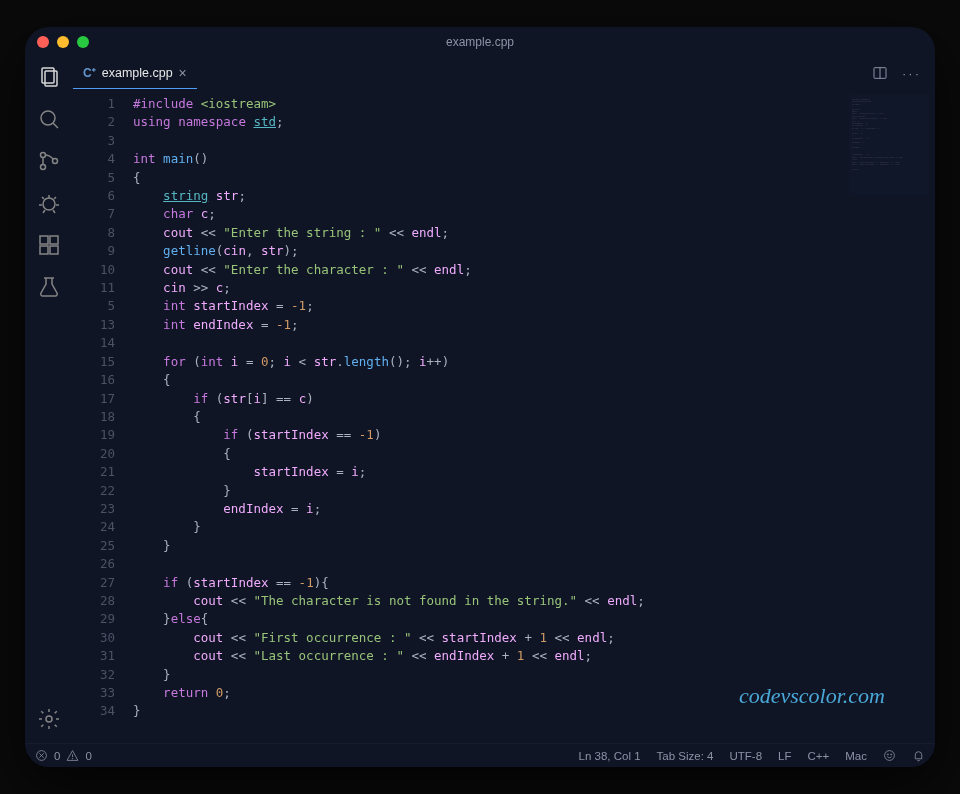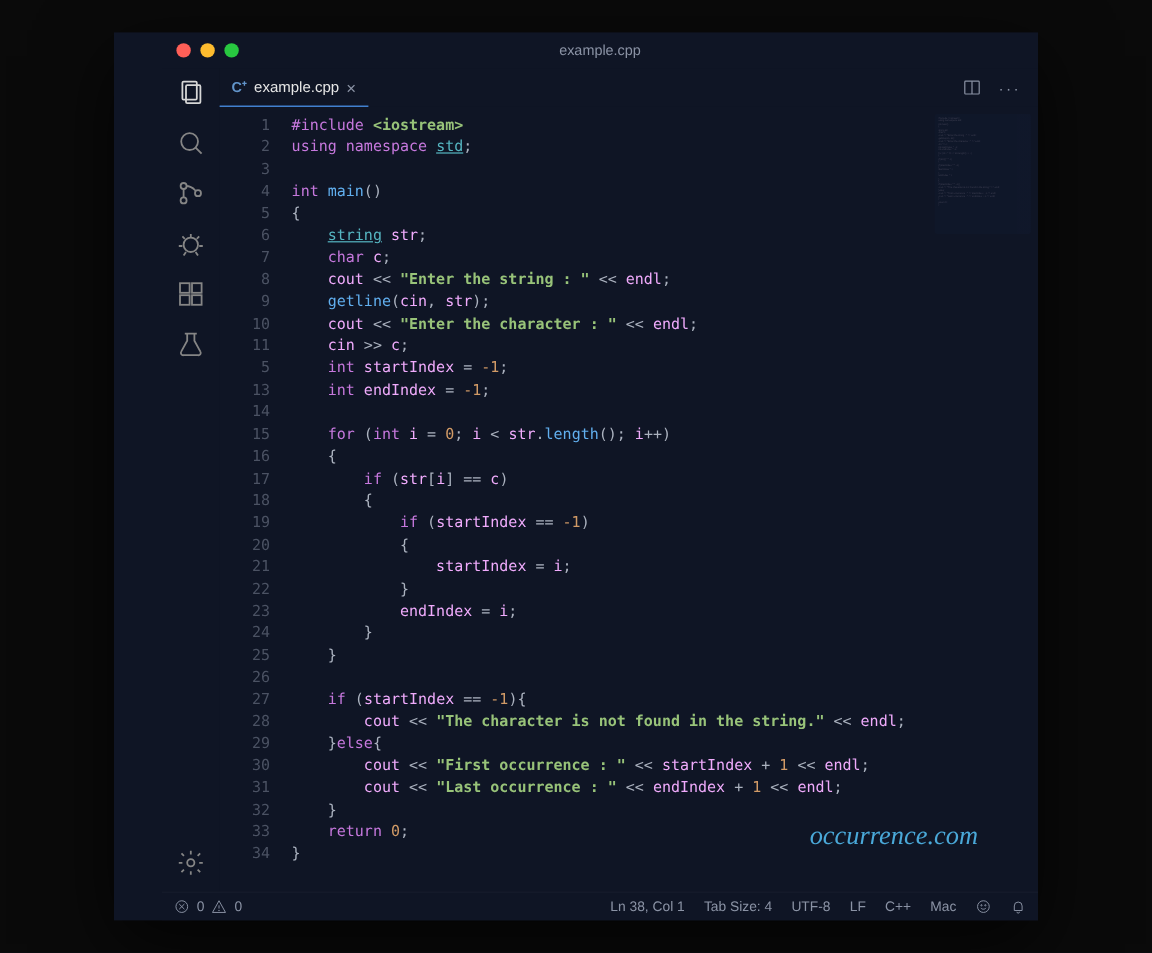--- a/index.html
+++ b/index.html
@@ -8,30 +8,29 @@
     font-family: -apple-system, BlinkMacSystemFont, "Segoe UI", sans-serif;
     font-size: 13px;
     color: #cccccc;
     width: 960px;
     height: 794px;
     display: flex;
     align-items: center;
     justify-content: center;
   }
   .window {
-    width: 770px;
+    width: 910px;
     height: 740px;
     background: #0f1525;
-    border-radius: 0;
+    border-radius: 24px;
     box-shadow: 0 20px 60px rgba(0,0,0,0.7);
     display: flex;
     flex-direction: column;
     overflow: hidden;
     position: relative;
-    padding-left: 40px;
   }
   .titlebar {
     height: 30px;
     display: flex;
     align-items: center;
     padding: 0 12px;
     position: relative;
   }
   .traffic-lights { display: flex; gap: 8px; }
   .tl { width: 12px; height: 12px; border-radius: 50%; }
@@ -141,21 +140,21 @@
     font-size:2px;
     line-height:2.4px;
     color:#556;
     padding:3px;
   }
   
   .c-mag { color:#c678dd; }   
   .c-blue { color:#61afef; }  
   .c-cyan { color:#56b6c2;text-decoration:underline; }  
   .c-red { color:#f0abfc; }   
-  .c-grn { color:#98c379;font-weight:bold; }   
+  .c-grn { color:#98c379; }   
   .c-org { color:#d19a66; }   
   .c-wht { color:#abb2bf; }
   .watermark {
     position: absolute;
     right: 50px;
     bottom: 34px;
     font-family: "Brush Script MT","Segoe Script",cursive;
     font-style: italic;
     font-size: 22px;
     color: #4aa8d8;
@@ -315,21 +314,21 @@
             <div>        cout &lt;&lt; "The character is not found in the string." &lt;&lt; endl;</div>
             <div>    }else{</div>
             <div>        cout &lt;&lt; "First occurrence : " &lt;&lt; startIndex + 1 &lt;&lt; endl;</div>
             <div>        cout &lt;&lt; "Last occurrence : " &lt;&lt; endIndex + 1 &lt;&lt; endl;</div>
             <div>    }</div>
             <div>    return 0;</div>
             <div>}</div>
           </div>
       </div>
 
-      <div class="watermark">occurrence.com</div>
+      <div class="watermark">codevscolor.com</div>
 
     </div>
   </div>
 
   <div class="statusbar">
     <div class="sb-left">
       <svg class="sb-icon" viewBox="0 0 24 24">
           <circle cx="12" cy="12" r="9"></circle>
           <line x1="8" y1="8" x2="16" y2="16"></line>
           <line x1="16" y1="8" x2="8" y2="16"></line>

